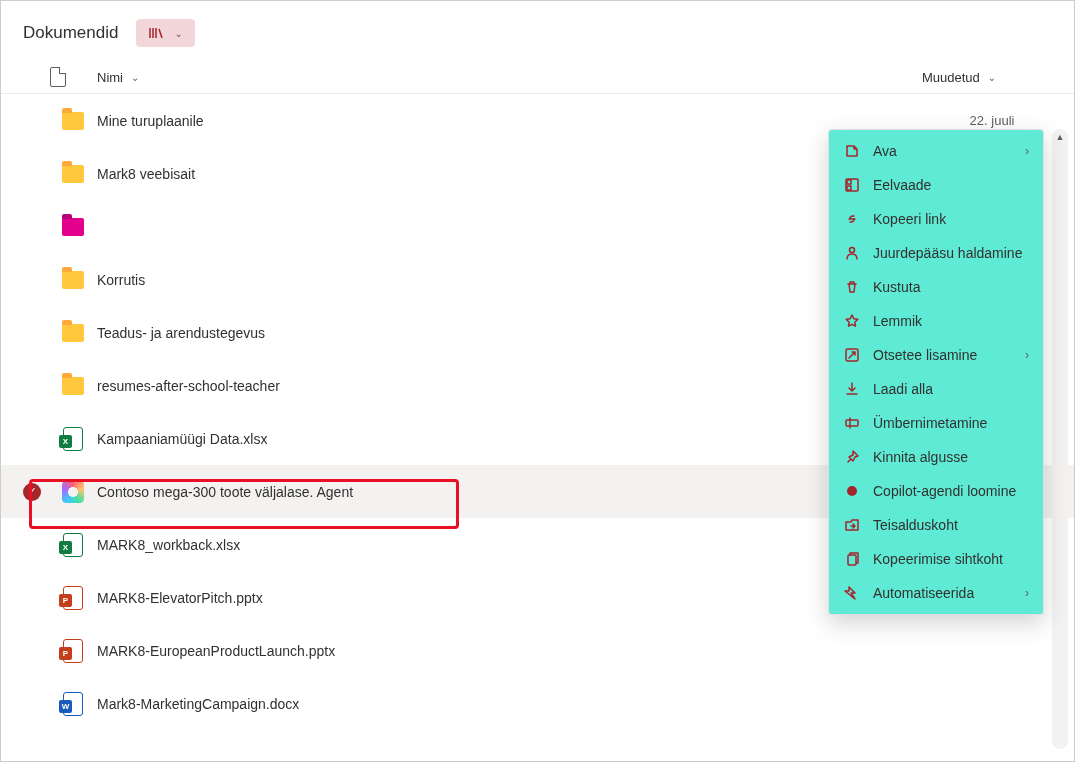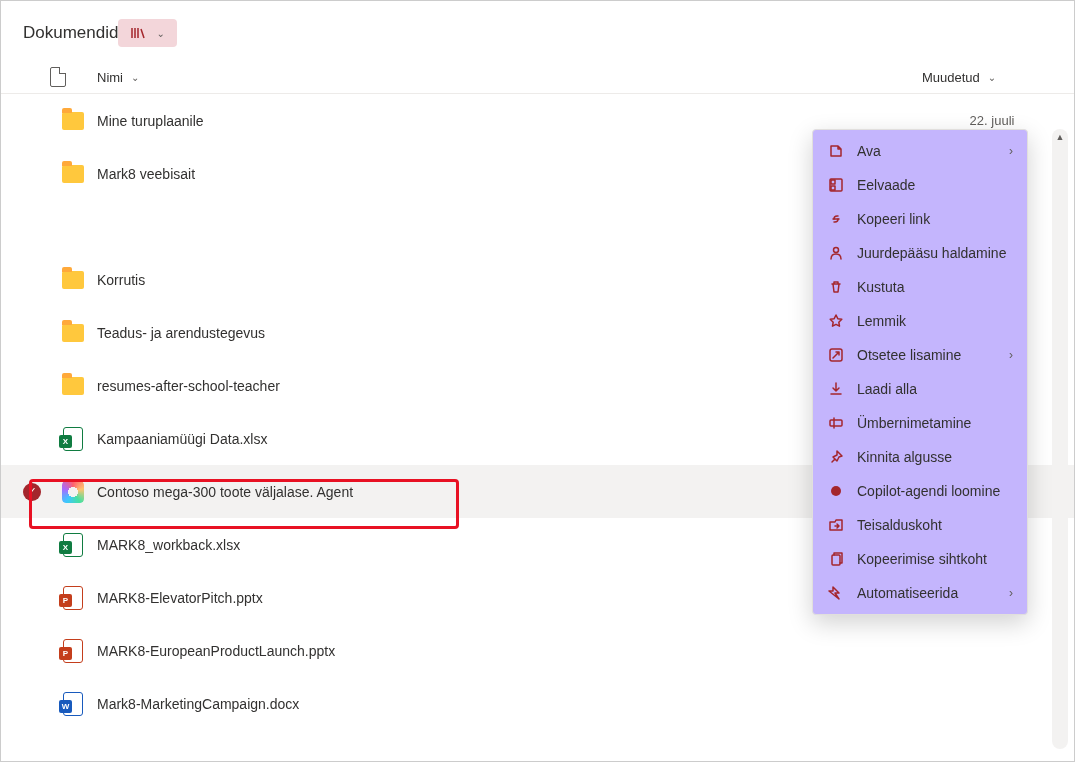--- a/index.html
+++ b/index.html
@@ -11,20 +11,21 @@
       width: 1075px;
       height: 762px;
       overflow: hidden;
       border: 1px solid #ccc;
       position: relative;
     }
     .header {
       display: flex;
       align-items: center;
       padding: 18px 22px 10px 22px;
+      gap: 18px;
     }
     .page-title { font-size: 17px; font-weight: 400; }
     .view-btn {
       display: flex; align-items: center; gap: 10px;
       background: #f3d6da;
       border: none; border-radius: 4px;
       padding: 6px 12px;
       color: #a4262c;
       cursor: pointer;
     }
@@ -38,21 +39,20 @@
     .col-header .icon-col { width: 70px; display:flex; justify-content:center; }
     .col-header .name-col { flex: 1; display:flex; align-items:center; gap:8px; padding-left:4px; }
     .col-header .mod-col { width: 130px; display:flex; align-items:center; gap:8px; padding-right:30px; }
     .chev { font-size: 10px; color: #605e5c; }
     .rows { }
     .row {
       display: flex; align-items: center;
       height: 53px;
       padding: 0 22px;
       position: relative;
-      justify-content: flex-end;
     }
     .row.selected { background: #f3f2f1; }
     .row .check-col { width: 30px; display:flex; justify-content:flex-start; }
     .row .icon-col { width: 40px; display:flex; justify-content:center; }
     .row .name { flex:1; padding-left: 4px; font-size: 14px; }
     .row .mod { width: 120px; text-align:center; color:#605e5c; font-size: 13px; }
     .row .more { width: 26px; text-align:center; color:#605e5c; font-size:18px; letter-spacing:1px; }
     .folder-icon { width: 22px; height: 18px; position:relative; }
     .folder-yellow { background:#ffc83d; border-radius:2px; }
     .folder-yellow::before { content:""; position:absolute; top:-4px; left:0; width:10px; height:5px; background:#ffa93a; border-radius:2px 2px 0 0; }
@@ -78,23 +78,23 @@
     .sel-check {
       width:18px; height:18px; border-radius:50%; background:#a4262c; color:#fff;
       display:flex; align-items:center; justify-content:center; font-size:11px;
     }
     .red-box { position:absolute; border:3px solid #e81123; border-radius:4px; pointer-events:none; }
     .red-box.row-box { left:28px; top:478px; width:430px; height:50px; }
     .red-box.menu-box { left:830px; top:472px; width:125px; height:40px; }
 
     .context-menu {
       position:absolute;
-      right: 46px; top: 128px;
+      right: 30px; top: 128px;
       width: 216px;
-      background:#c4b5fd;
+      background:#5eead4;
       border:1px solid #e1dfdd;
       box-shadow: 0 8px 24px rgba(0,0,0,0.18);
       border-radius:4px;
       padding: 4px 0;
       z-index: 10;
     }
     .menu-item {
       display:flex; align-items:center; gap:12px;
       padding: 9px 14px;
       font-size: 14px;

